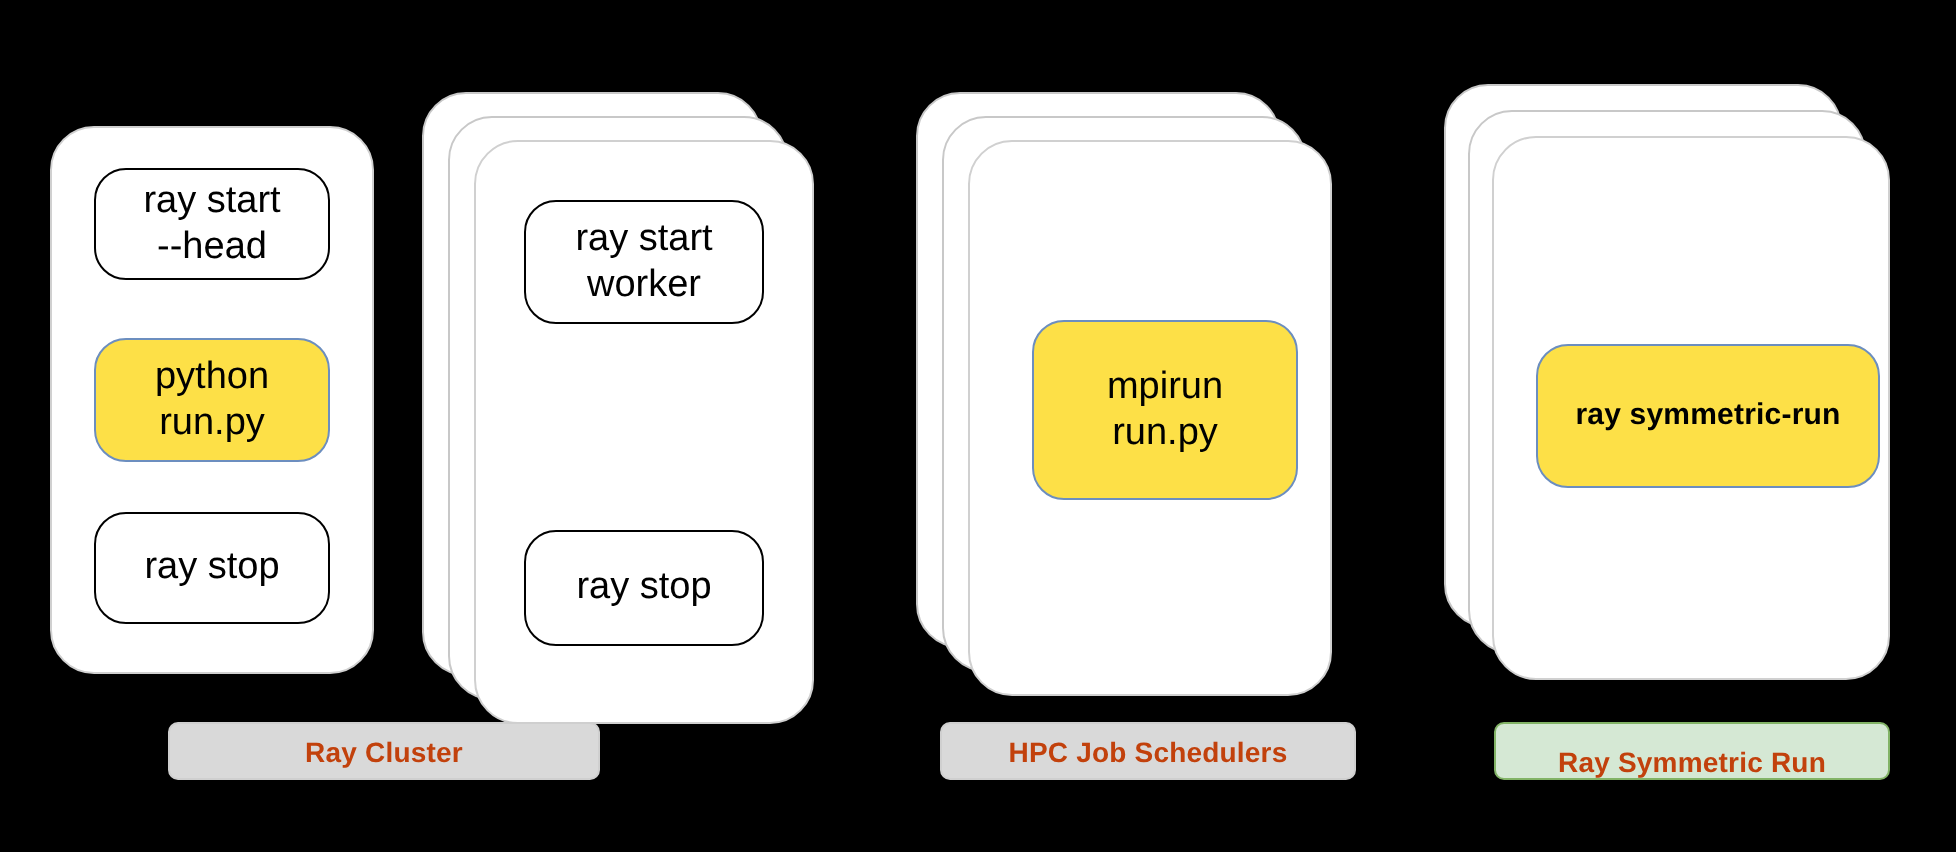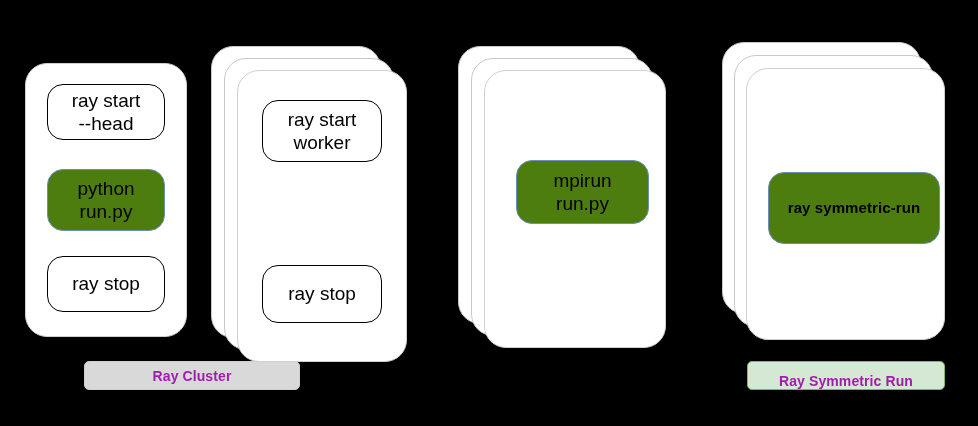--- a/index.html
+++ b/index.html
@@ -46,21 +46,21 @@
     border-radius: 16px;
     color: #000000;
     line-height: 1.22;
   }
   .cmd.plain {
     background: #ffffff;
     border: 1.3px solid #000000;
     font-size: 19px;
   }
   .cmd.blue {
-    background: #4d7c0f;
+    background: #fde047;
     border: 1.3px solid #6c8ebf;
     font-size: 19px;
   }
   .cmd .line {
     display: block;
     white-space: nowrap;
   }
   .cmd.sym .line-main {
     font-weight: bold;
     font-size: 15px;
@@ -74,21 +74,21 @@
   
   .group-label {
     position: absolute;
     box-sizing: border-box;
     display: flex;
     align-items: center;
     justify-content: center;
     border-radius: 5px;
     font-size: 14px;
     font-weight: bold;
-    color: #a21caf;
+    color: #c2410c;
     letter-spacing: 0.1px;
   }
   .group-label.grey {
     background: #d9d9d9;
     border: 1px solid #cfcfcf;
   }
   .group-label.green {
     background: #d5e8d4;
     border: 1.6px solid #82b366;
   }
@@ -128,25 +128,28 @@
   </div>
 
   <div class="group-label grey" style="left:84px; top:361px; width:216px; height:29px;">
     <span>Ray Cluster</span>
   </div>
 
   <div class="card" style="left:458px; top:46px; width:182px; height:278px;"></div>
   <div class="card" style="left:471px; top:58px; width:182px; height:278px;"></div>
   <div class="card front" style="left:484px; top:70px; width:182px; height:278px;"></div>
 
-  <div class="cmd blue" style="left:516px; top:160px; width:133px; height:64px;">
+  <div class="cmd blue" style="left:516px; top:160px; width:133px; height:90px;">
     <span class="line">mpirun</span>
     <span class="line">run.py</span>
   </div>
 
+  <div class="group-label grey" style="left:470px; top:361px; width:208px; height:29px;">
+    <span>HPC Job Schedulers</span>
+  </div>
 
   <div class="card" style="left:722px; top:42px; width:199px; height:272px;"></div>
   <div class="card" style="left:734px; top:55px; width:199px; height:272px;"></div>
   <div class="card front" style="left:746px; top:68px; width:199px; height:272px;"></div>
 
   <div class="cmd blue sym" style="left:768px; top:172px; width:172px; height:72px;">
     <span class="line line-main">ray symmetric-run</span>
   </div>
 
   <div class="group-label green" style="left:747px; top:361px; width:198px; height:29px;align-items:flex-end;">

